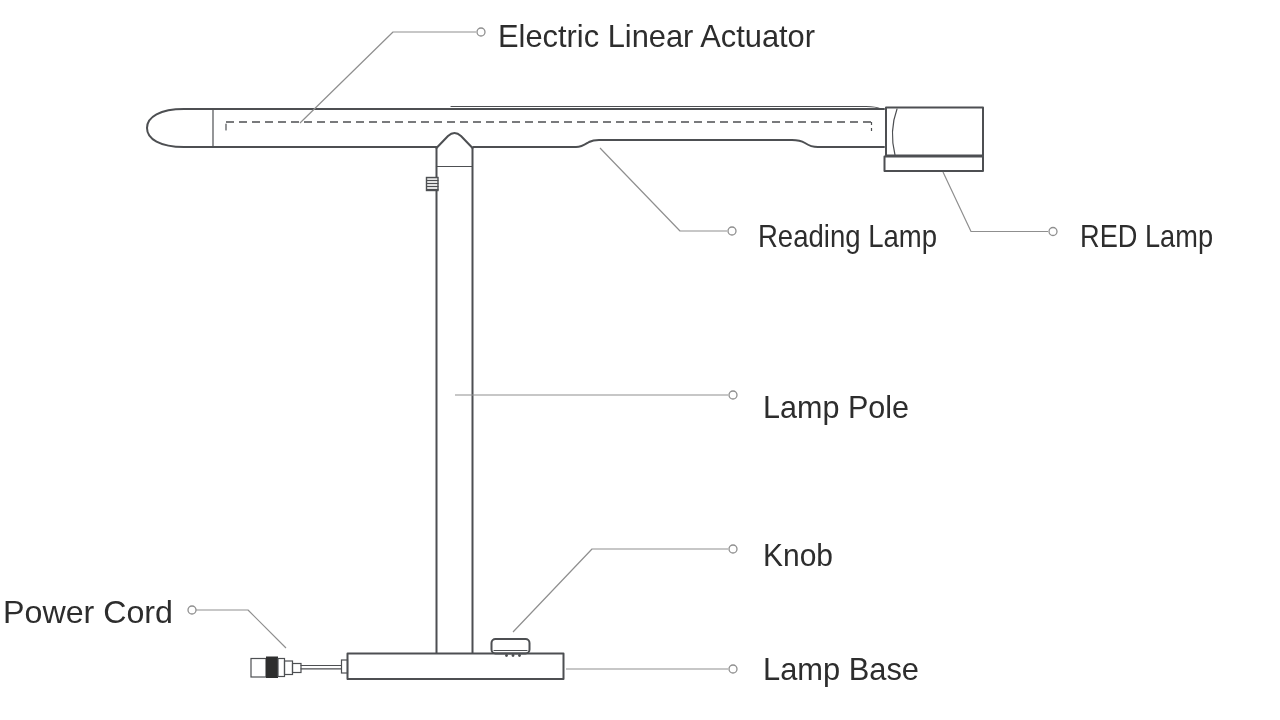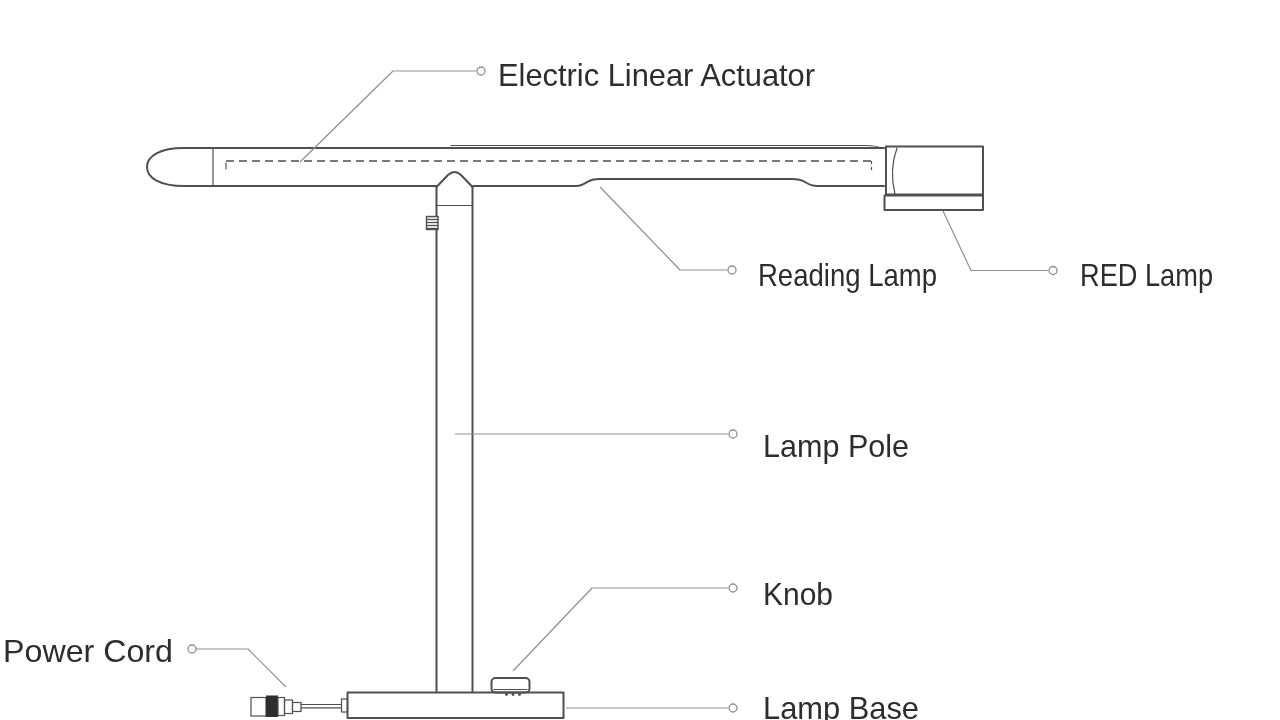--- a/index.html
+++ b/index.html
@@ -9,21 +9,20 @@
     width: 1280px;
     height: 720px;
     overflow: hidden;
     font-family: "Liberation Sans", sans-serif;
   }
   .stage {
     position: relative;
     width: 1280px;
     height: 620px;
     background: #ffffff;
-    margin-top: 39px;
   }
   svg { display: block; }
   .outline {
     fill: none;
     stroke: #4d4f52;
     stroke-width: 2;
     stroke-linecap: round;
     stroke-linejoin: round;
   }
   .outline-thin {

